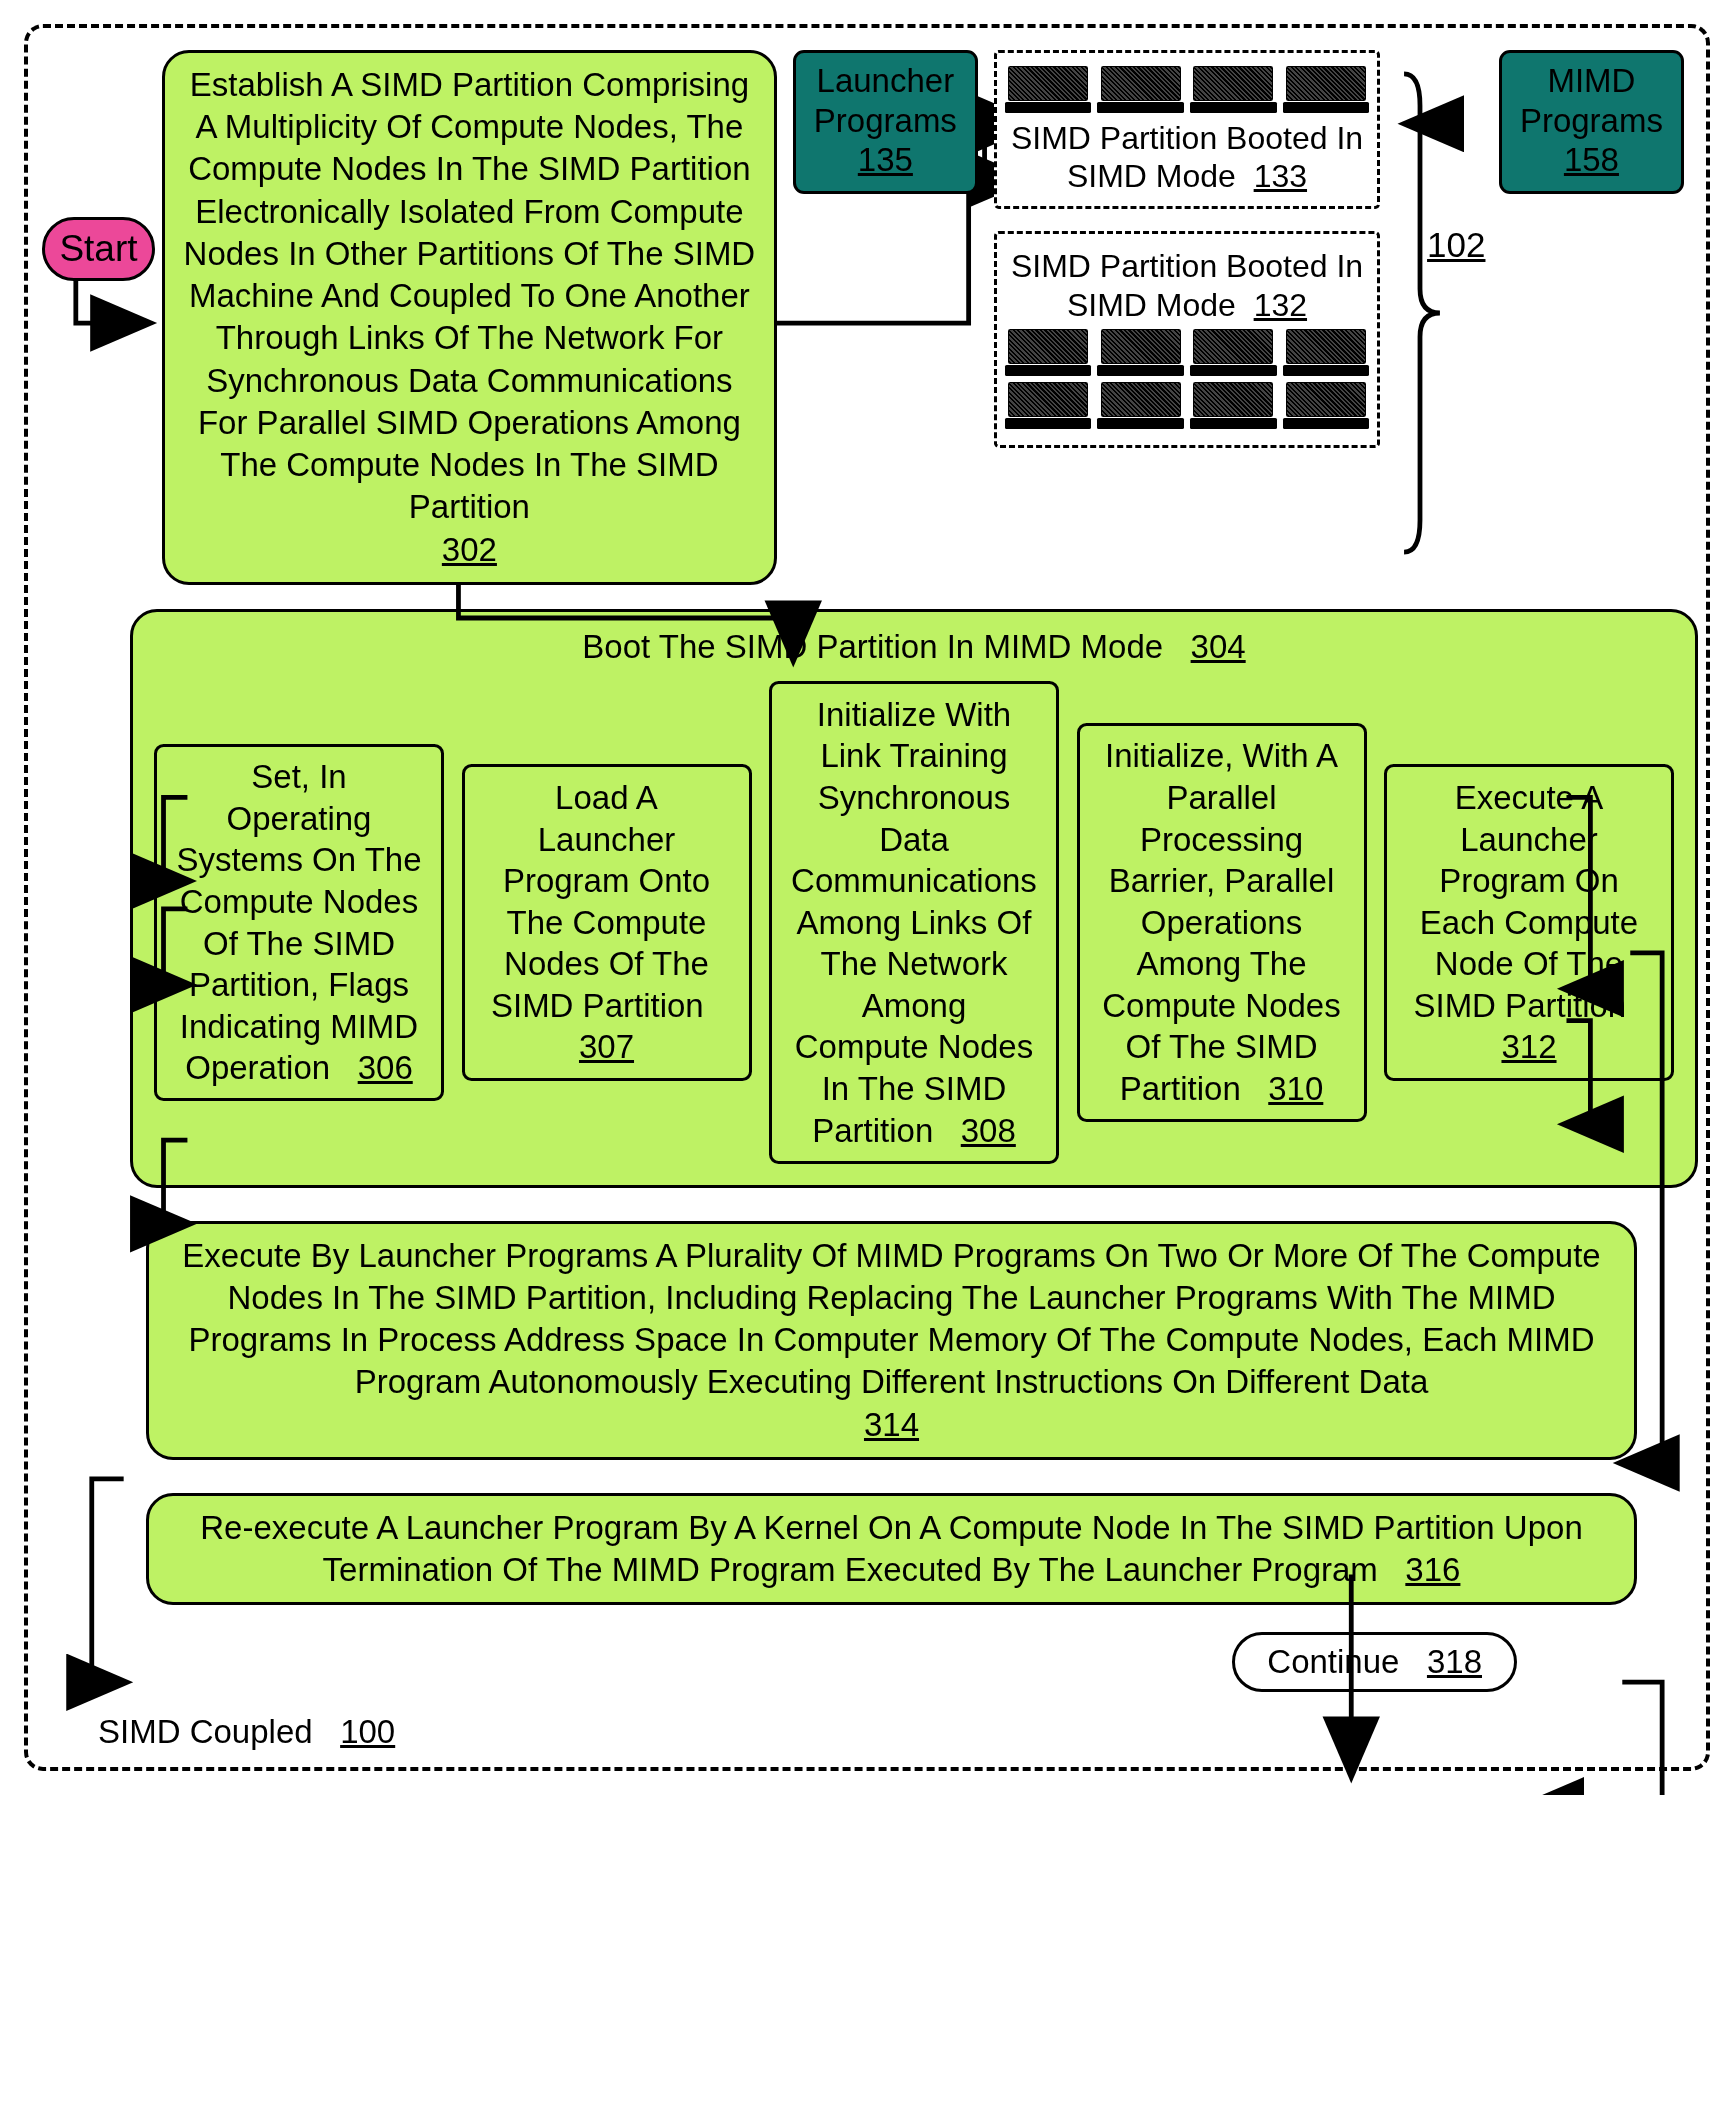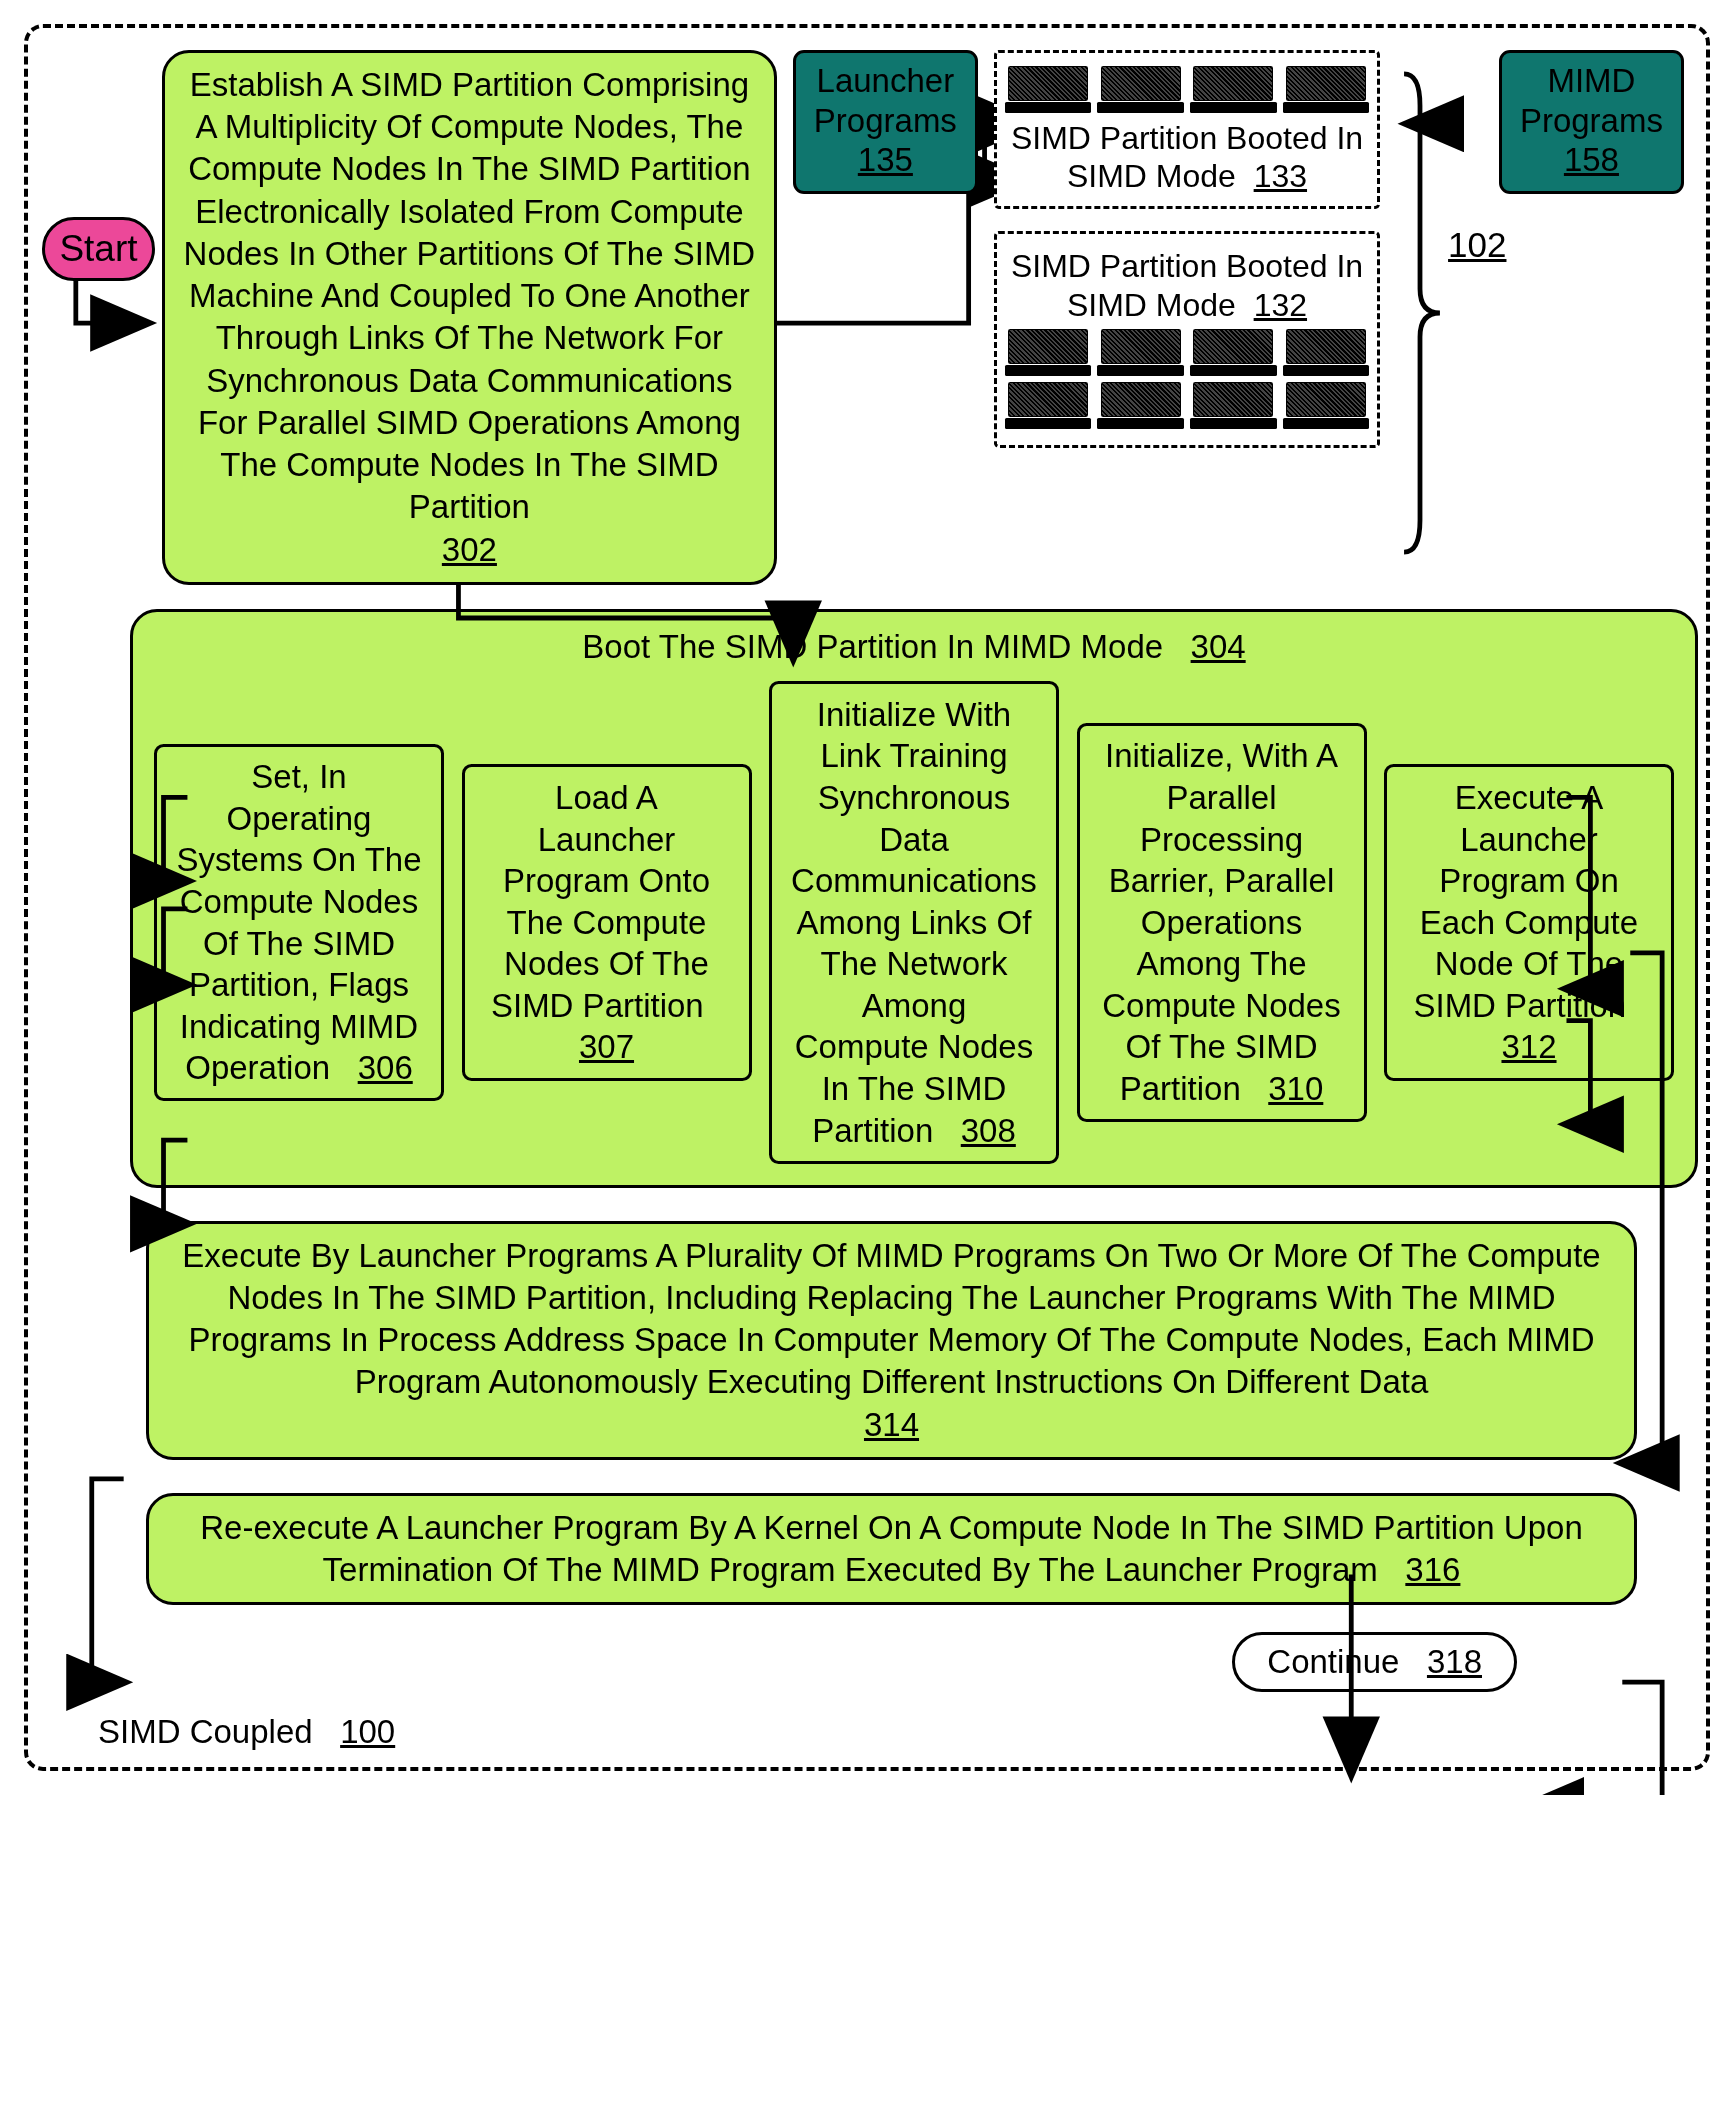--- a/index.html
+++ b/index.html
@@ -104,21 +104,21 @@
   }
   .brace-col {
     position: relative;
     width: 96px;
     height: 510px;
     margin-top: 8px;
   }
   .brace-svg { position: absolute; left: 0; top: 0; }
   .brace-label {
     position: absolute;
-    left: 52px;
+    left: 31px;
     top: 167px;
     font-size: 35px;
     text-decoration: underline;
   }
   .flow-col {
     margin-top: 24px;
   }
   .box-304 {
     width: 1568px;
     margin-left: 80px;

